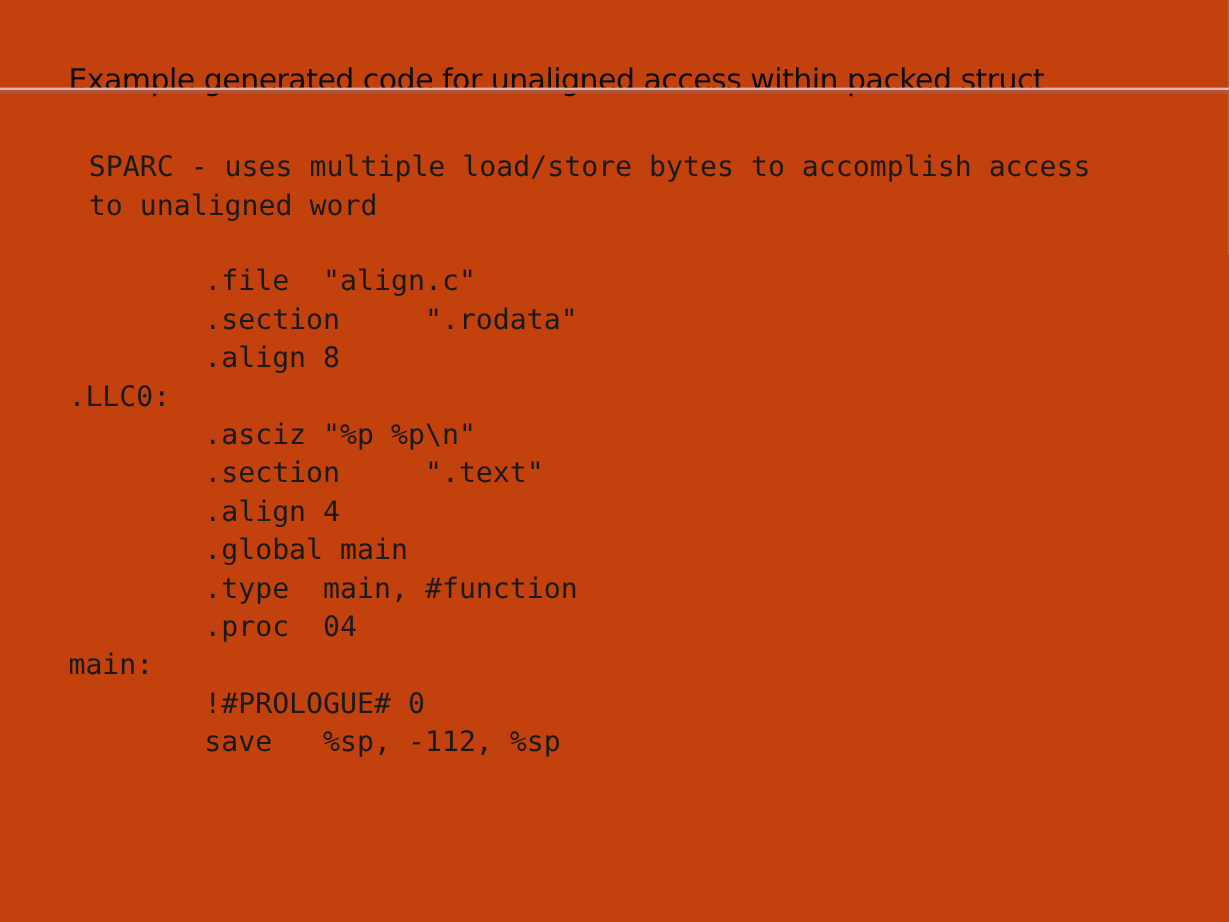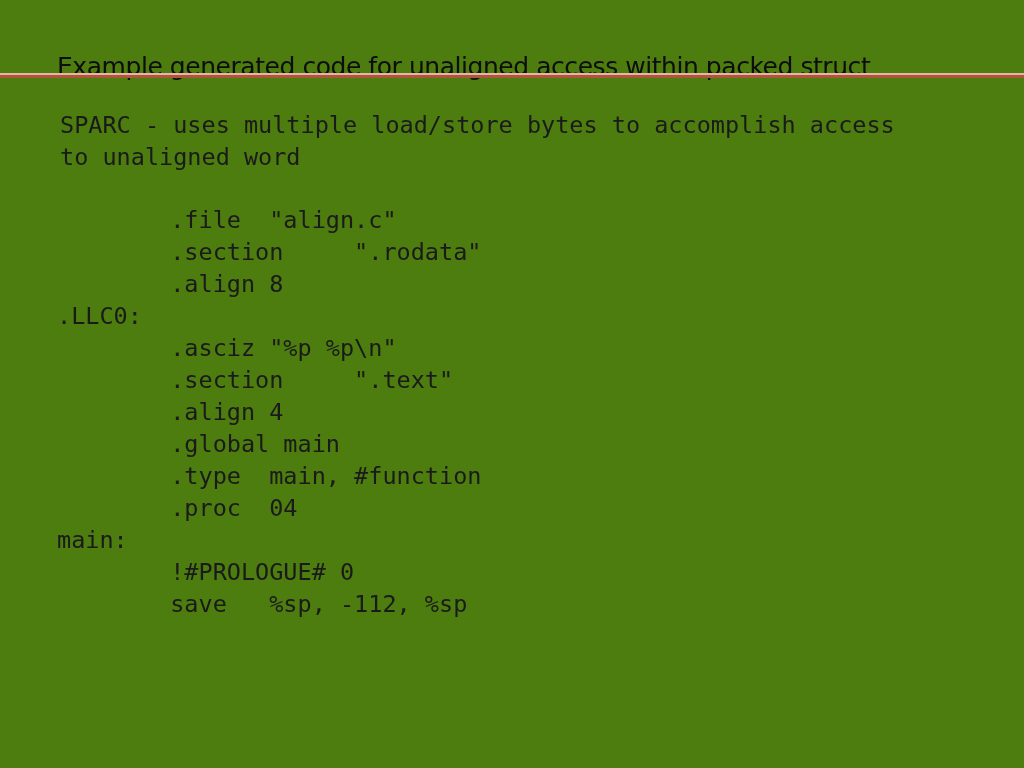--- a/index.html
+++ b/index.html
@@ -15,21 +15,21 @@
     overflow: hidden;
     position: relative;
   }
 
   .slide {
     position: absolute;
     left: 0;
     top: 0;
     width: 1024px;
     height: 768px;
-    background: #4d7c0f;
+    background: #c2410c;
   }
 
   
   .slide-title {
     position: absolute;
     left: 57px;
     top: 34px;
     width: 920px;
     font-family: "DejaVu Sans", "Liberation Sans", sans-serif;
     font-size: 25px;
@@ -65,21 +65,21 @@
     top: 106px;
     width: 950px;
   }
 
   .intro {
     font-family: "DejaVu Sans Mono", "Liberation Mono", monospace;
     font-size: 23.5px;
     line-height: 32px;
     color: #1a1a1a;
     white-space: pre-wrap;
-    margin: 3px;
+    margin: 17px;
     letter-spacing: 0px;
   }
 
   .code-listing {
     margin: 0;
     margin-top: 31px;
     font-family: "DejaVu Sans Mono", "Liberation Mono", monospace;
     font-size: 23.5px;
     line-height: 32px;
     color: #1a1a1a;

